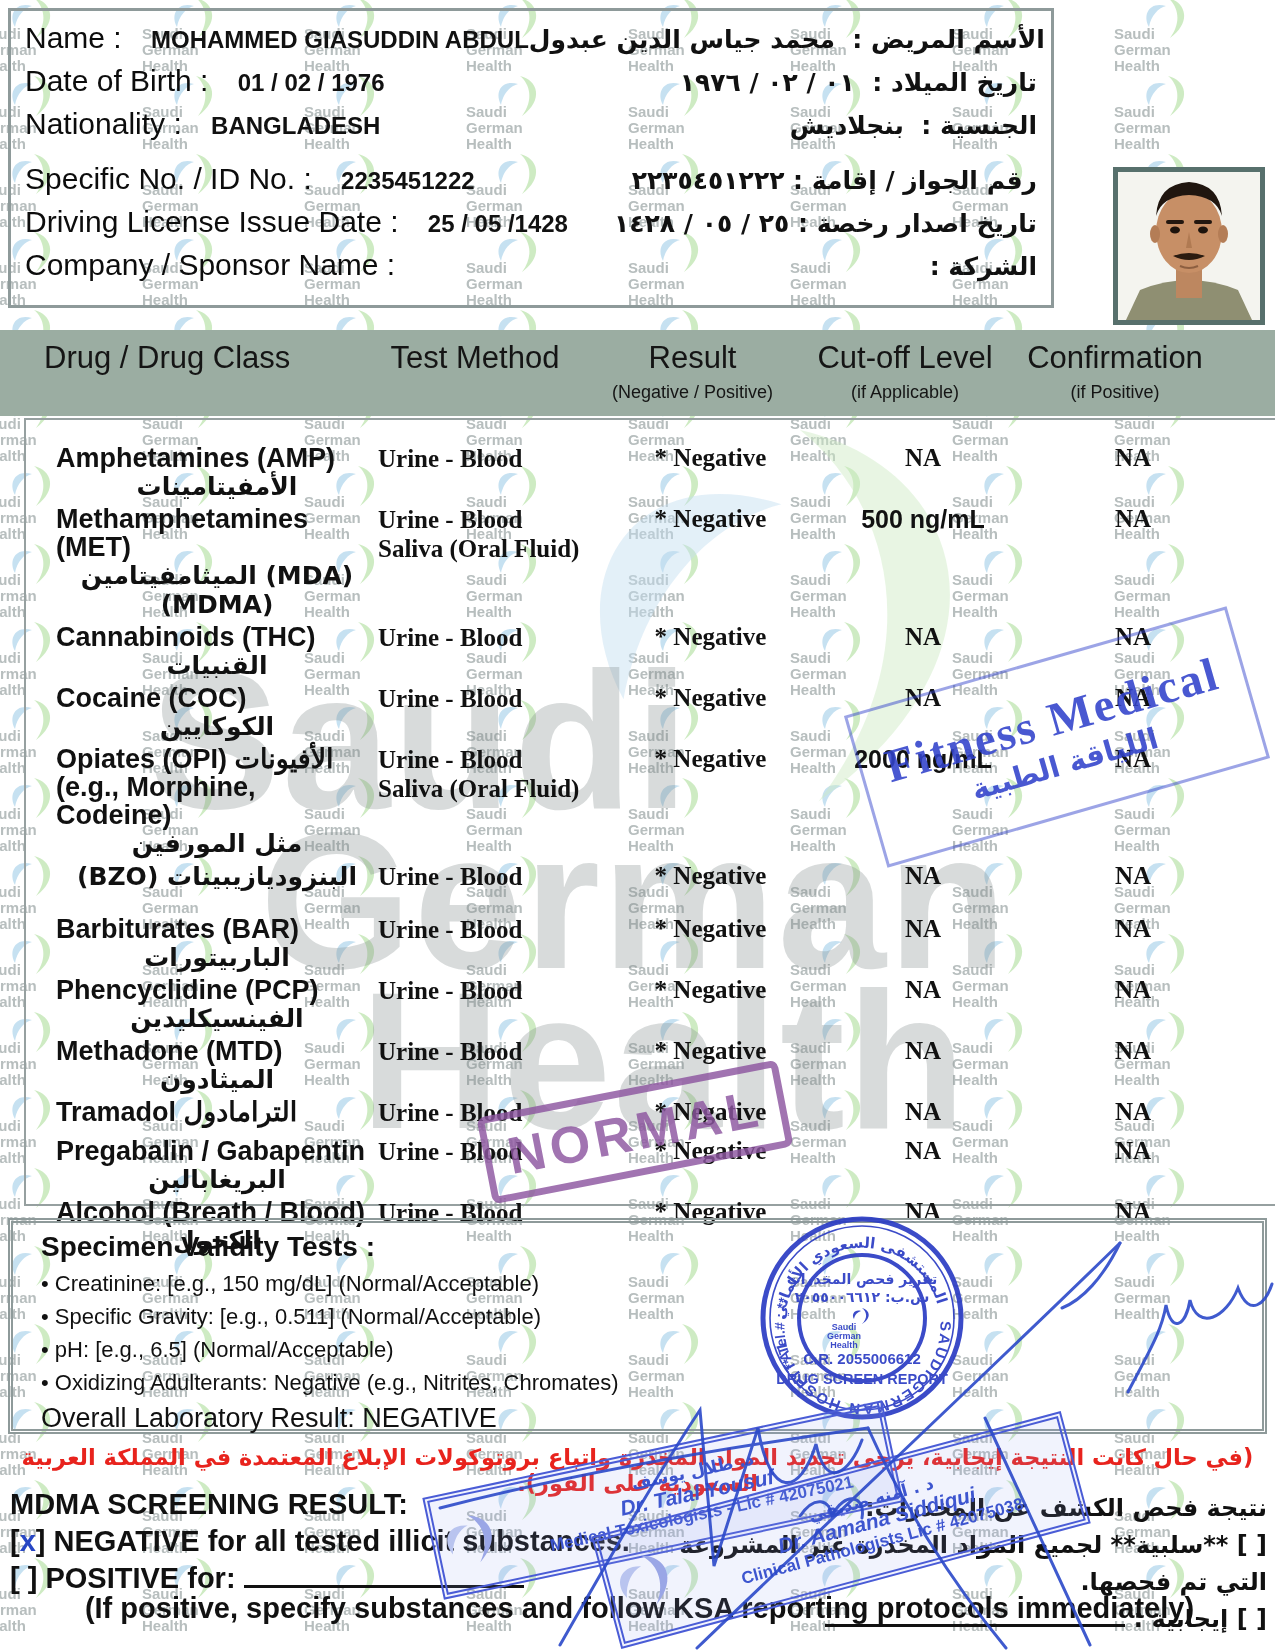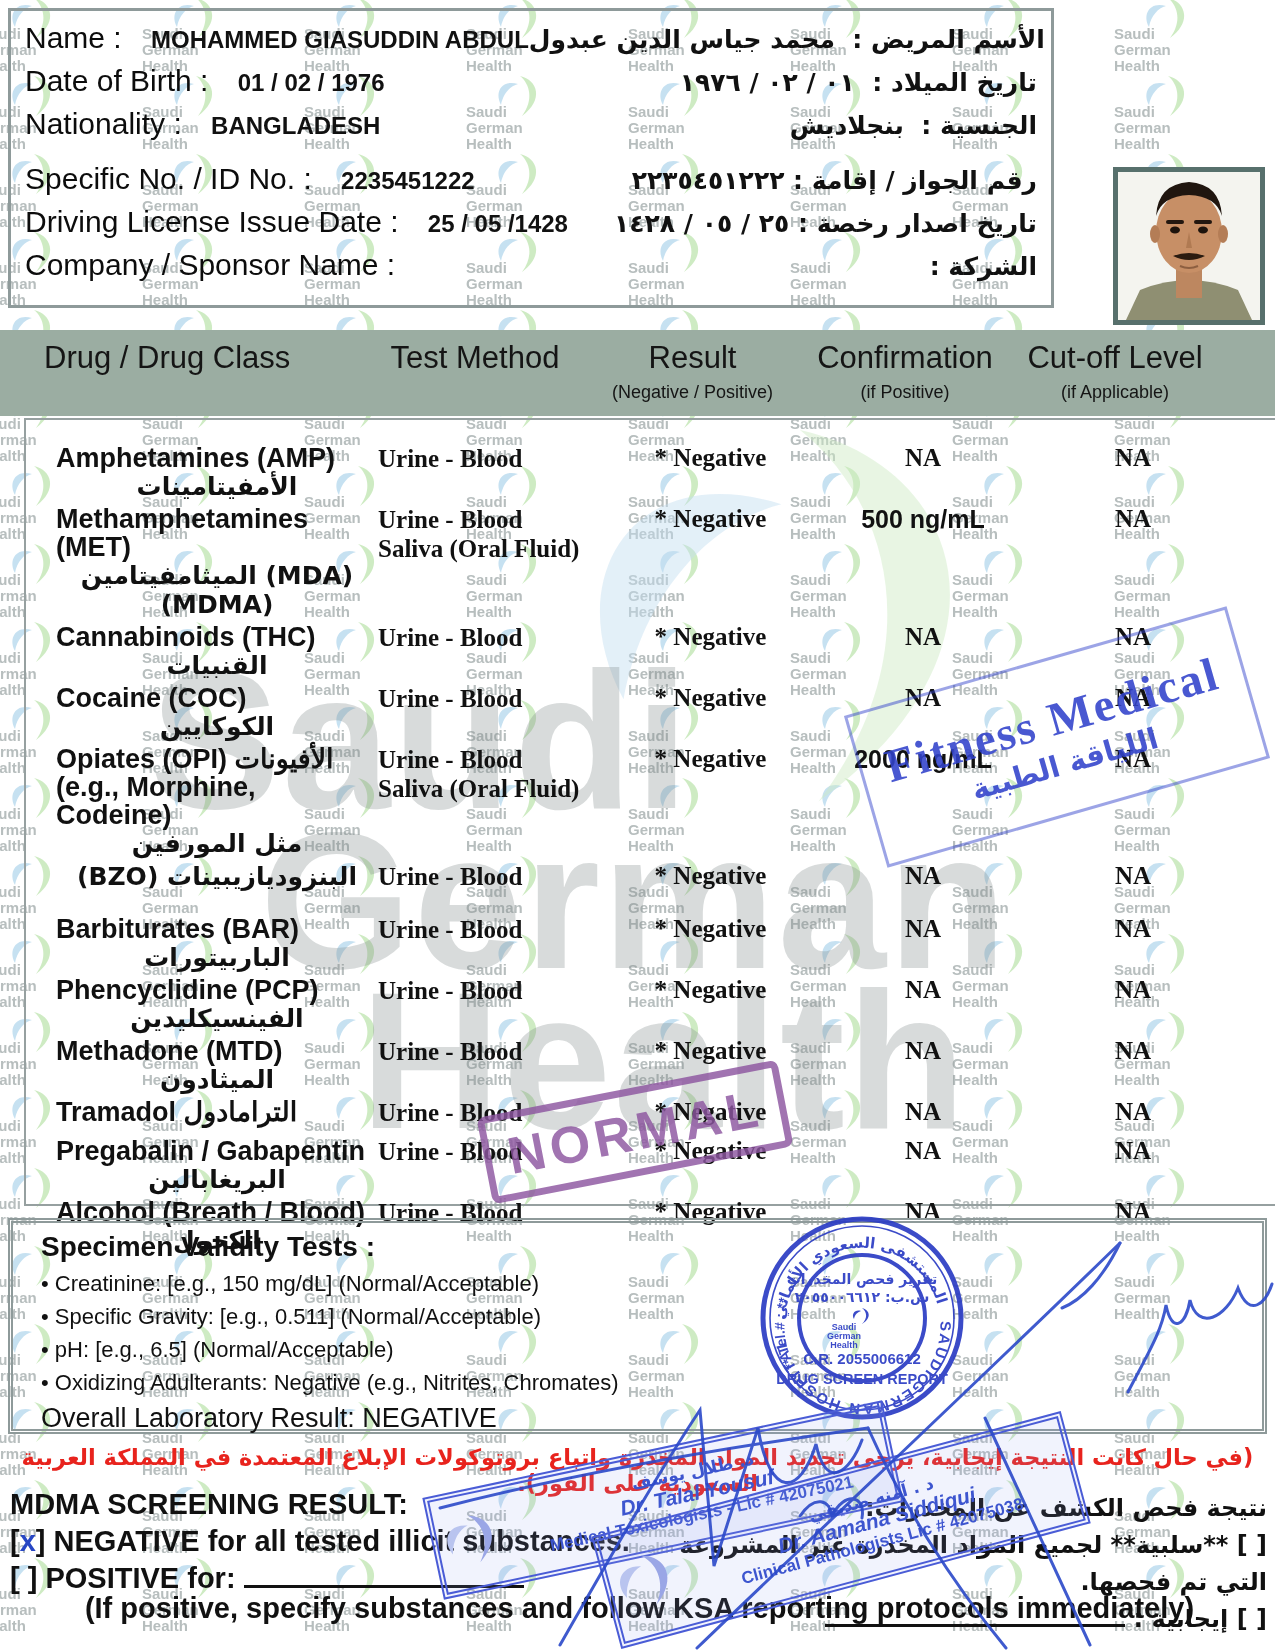--- a/index.html
+++ b/index.html
@@ -1336,22 +1336,22 @@
       <path d="M71 60 L68 76 L74 76 Z" fill="#b07a52"></path>
       <path d="M55 84 Q71 78 87 84 Q71 92 55 84 Z" fill="#2a1b10"></path>
       <path d="M62 94 Q71 98 80 94" stroke="#8d5f40" stroke-width="2" fill="none"></path>
     </svg>
   </div>
 
   <div class="thead">
     <div class="th"><span>Drug / Drug Class</span></div>
     <div class="th"><span>Test Method</span></div>
     <div class="th"><span>Result</span><small>(Negative / Positive)</small></div>
+    <div class="th"><span>Cut-off Level</span><small>(if Applicable)</small></div>
     <div class="th"><span>Confirmation</span><small>(if Positive)</small></div>
-    <div class="th"><span>Cut-off Level</span><small>(if Applicable)</small></div>
   </div>
 
   <div class="table-box" id="drug-rows">
       <div class="drug-row">
         <div>
           <div class="dname">Amphetamines (AMP)</div>
           <div class="dar" dir="ltr">الأمفيتامينات</div>
         </div>
         <div class="c-method">
           <div>Urine - Blood</div>

